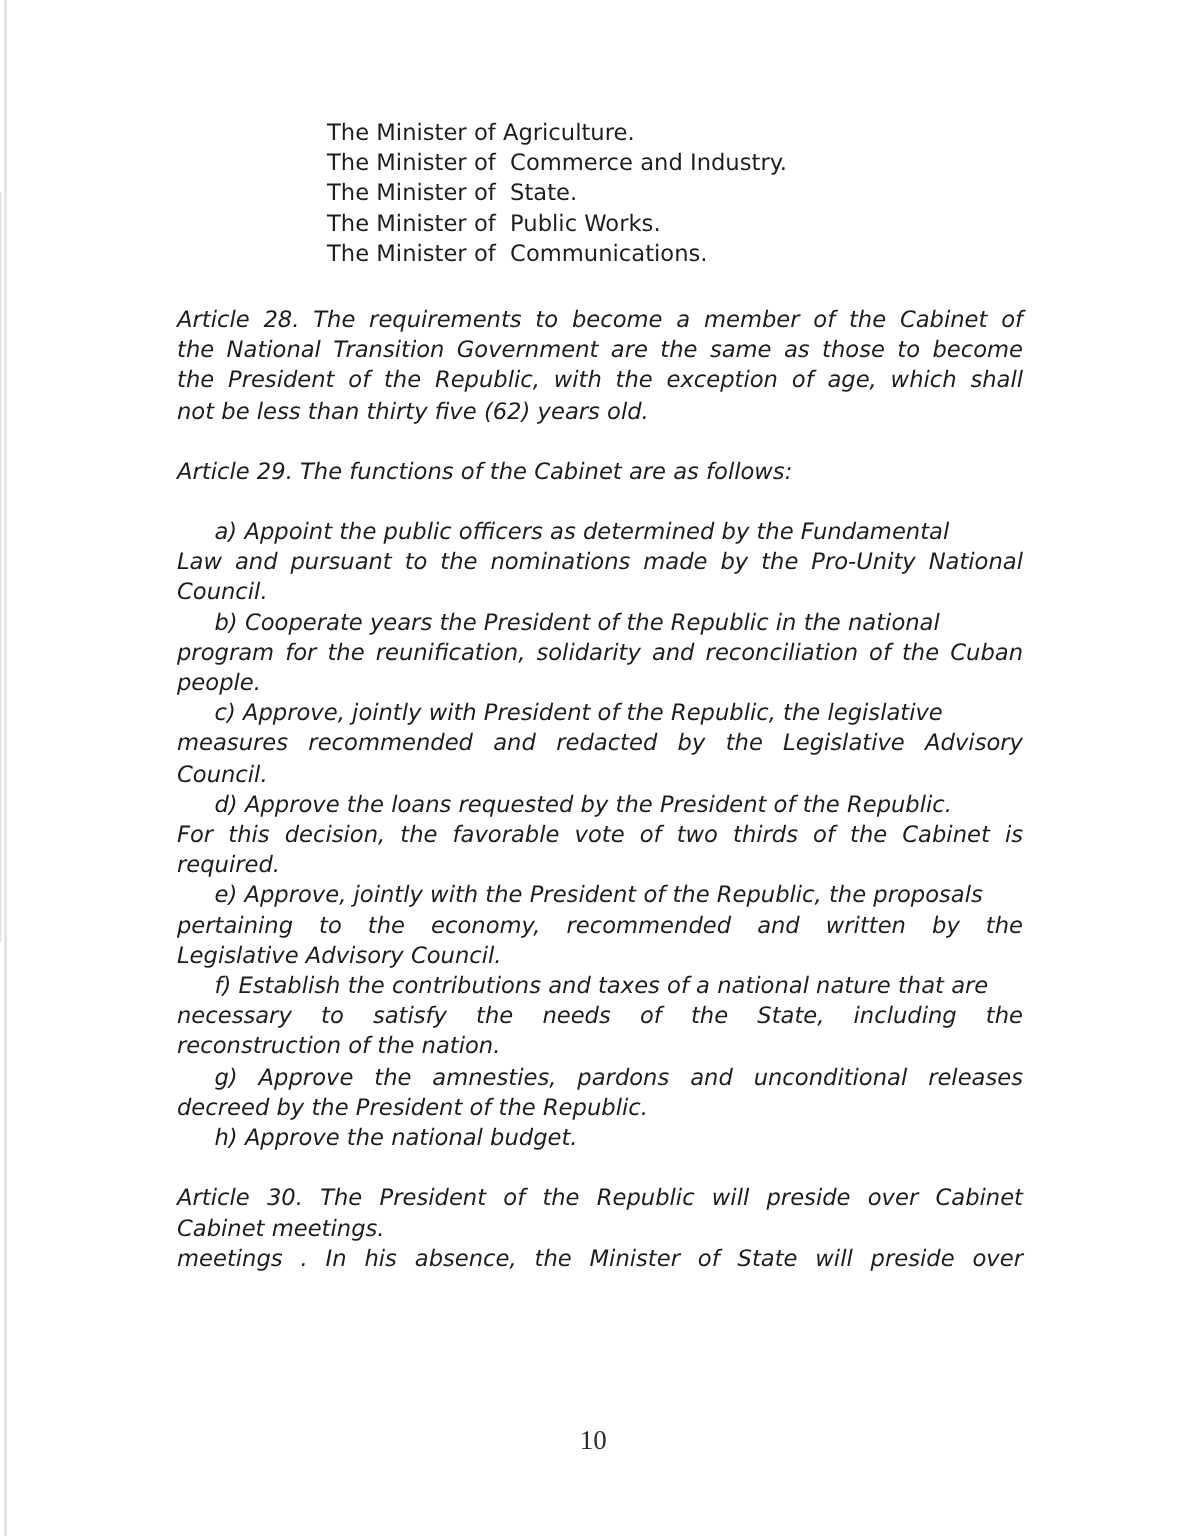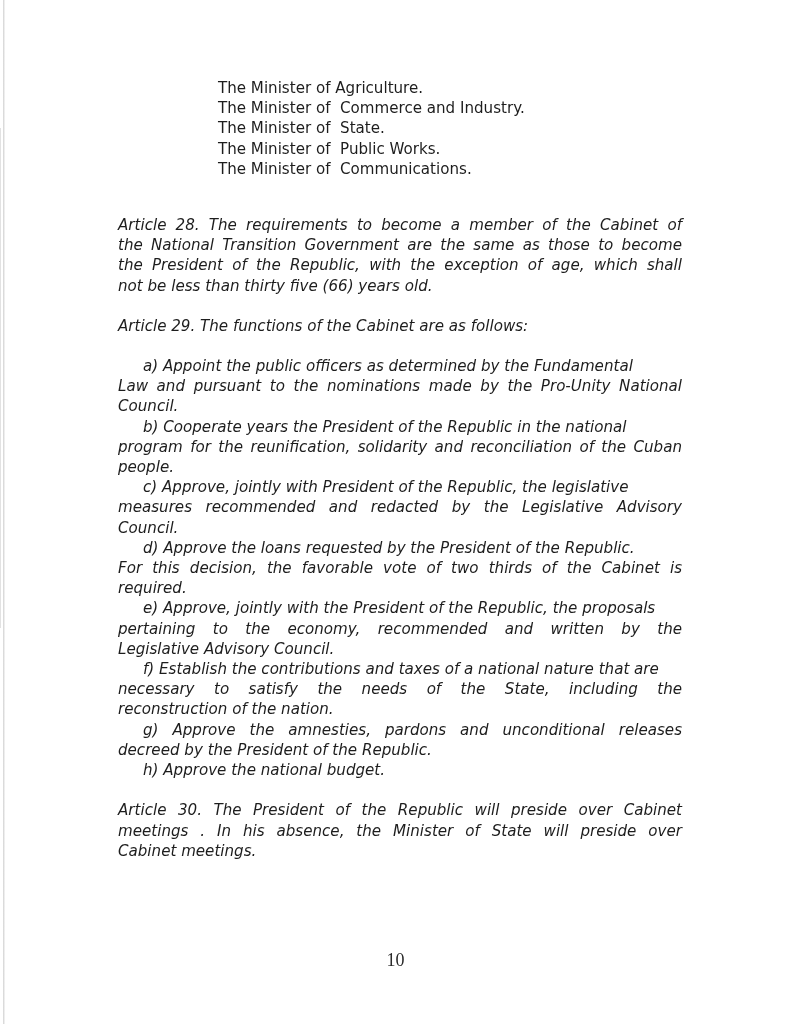--- a/index.html
+++ b/index.html
@@ -41,21 +41,21 @@
     width: 564px;
   }
   .body-text {
     font-size: 15.1px;
     line-height: 20.2px;
     color: #1d1d1d;
     -webkit-font-smoothing: antialiased;
   }
   
   .minister-list {
-    margin: 0 0 16px 100px;
+    margin: 0 0 4px 100px;
     padding: 0;
     list-style: none;
   }
   .minister-list li {
     white-space: pre;
   }
   
   .para {
     margin: 0;
     font-style: italic;
@@ -110,21 +110,21 @@
       <li>The Minister of  Public Works.</li>
       <li>The Minister of  Communications.</li>
     </ul>
 
     <div class="gap-md"></div>
 
     <p class="para">
       <span class="ln">Article 28. The requirements to become a member of the Cabinet of</span>
       <span class="ln">the National Transition Government are the same as those to become</span>
       <span class="ln">the President of the Republic, with the exception of age, which shall</span>
-      <span class="ln last">not be less than thirty five (66) years old.</span>
+      <span class="ln last">not be less than thirty five (62) years old.</span>
     </p>
 
     <div class="gap-sm"></div>
 
     <p class="para">
       <span class="ln flush">Article 29. The functions of the Cabinet are as follows:</span>
     </p>
 
     <div class="gap-sm"></div>
 
@@ -170,21 +170,21 @@
     </p>
 
     <p class="para">
       <span class="ln flush"><span class="indent-first"></span><span>h) Approve the national budget.</span></span>
     </p>
 
     <div class="gap-md"></div>
 
     <p class="para">
       <span class="ln">Article 30. The President of the Republic will preside over Cabinet</span>
+      <span class="ln last">Cabinet meetings.</span>
       <span class="ln">meetings . In his absence, the Minister of State will preside over</span>
-      <span class="ln last">Cabinet meetings.</span>
     </p>
 
   </div>
 
   <div class="page-number">10</div>
 
 </div>
 
 </body></html>

